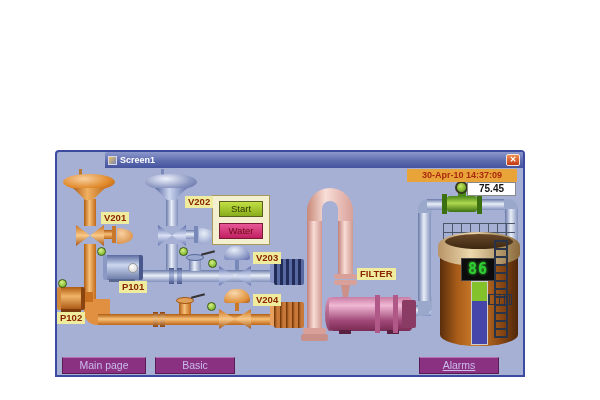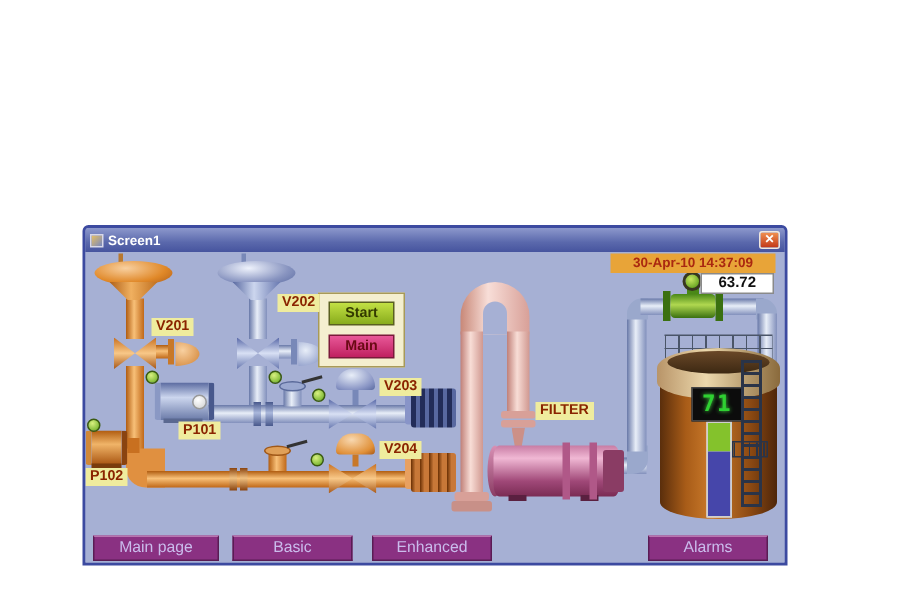--- a/index.html
+++ b/index.html
@@ -6,34 +6,34 @@
   html,body { width:600px; height:400px; background:#fff; font-family:"Liberation Sans", sans-serif; }
   .stage { position:relative; width:600px; height:400px; background:#fff; overflow:hidden; }
   .abs { position:absolute; }
 
   
   .h-title { position:absolute; left:62px; top:6px; font-size:38px; font-weight:bold; color:#16246e; letter-spacing:0.5px; }
   .h-desc  { position:absolute; left:62px; top:66px; width:300px; font-size:13.5px; line-height:1.5; color:#4d4d4d; text-align:justify; }
 
   
   .window { position:absolute; left:55px; top:150px; width:470px; height:227px; border:2px solid #3c4aa0; border-radius:4px 4px 0 0; background:#a6b0d4; }
-  .titlebar { height:16px; background:linear-gradient(to bottom,#8c98cc,#5a68ac 60%,#46549e); display:flex; align-items:center; padding:0 3px; gap:3px; border-radius:2px 2px 0 0; }
+  .titlebar { height:16px; background:linear-gradient(to bottom,#8c98cc,#5a68ac 60%,#46549e); display:flex; align-items:center; padding:0 3px; gap:3px; border-radius:2px 2px 0 0;margin-left:48px; }
   .appicon { width:9px; height:9px; background:linear-gradient(135deg,#e8c060,#7888c0); border:1px solid #d8d8e8; }
   .wtitle { color:#fff; font-size:9px; font-weight:bold; flex:1; }
   .closebtn { width:14px; height:12px; background:linear-gradient(#f09050,#c23818); border:1px solid #f0e8e0; border-radius:2px; color:#fff; font-size:8px; line-height:10px; text-align:center; font-weight:bold; }
   .client { position:relative; width:466px; height:207px; background:#a6b0d4; overflow:hidden; }
 
   
   .badge { background:#e8a438; color:#7a3404; font-weight:bold; text-align:center; }
   .lbl { background:#efec9e; color:#8a2400; font-size:9.5px; font-weight:bold; padding:0 3px; line-height:12px; z-index:8; }
   .valbox { background:#fff; border:1px solid #8a8a8a; color:#111; font-size:10px; font-weight:bold; text-align:center; line-height:12px; z-index:9; }
 
   
   .panel { background:#f4efcf; border:1px solid #a89a58; z-index:6; }
-  .hmibtn { position:absolute; width:44px; height:16px; font-size:9.5px; font-weight:bold; text-align:center; line-height:14px; border:1px solid #5a6020; }
+  .hmibtn { position:absolute; width:44px; height:16px; font-size:9.5px; font-weight:normal; text-align:center; line-height:14px; border:1px solid #5a6020; }
   .btn-start { background:linear-gradient(#c2e044,#88ac1c); color:#333a00; }
   .btn-stop  { background:linear-gradient(#e85898,#c02060); border-color:#7a1a3a; color:#6a0a14; }
 
   
   .pipe-b  { background:linear-gradient(to bottom,#6878a8,#e8eef8 45%,#8290bc); }
   .pipe-bv { background:linear-gradient(to right,#6878a8,#e8eef8 45%,#8290bc); }
   .pipe-o  { background:linear-gradient(to bottom,#b05c10,#f8c078 45%,#c06818); }
   .pipe-ov { background:linear-gradient(to right,#b05c10,#f8c078 45%,#c06818); }
   .pipe-pv { background:linear-gradient(to right,#c08078,#f8ddd6 45%,#d09890); }
   .elbow-o { background:#e09040; }
@@ -98,25 +98,25 @@
     <div class="titlebar">
       <span class="appicon"></span>
       <span class="wtitle">Screen1</span>
       <span class="closebtn"><span>✕</span></span>
     </div>
 
     <div class="client">
 
       <div class="abs badge" style="left:350px;top:1px;width:110px;height:13px;font-size:9px;line-height:13px;color:#aa2810;z-index:9;">30-Apr-10 14:37:09</div>
       <div class="abs knob" style="left:398px;top:13px;width:13px;height:13px;"></div>
-      <div class="abs valbox" style="left:410px;top:14px;width:49px;height:14px;">63.72</div>
+      <div class="abs valbox" style="left:410px;top:14px;width:49px;height:14px;">75.45</div>
 
       <div class="abs panel" style="left:155px;top:27px;width:58px;height:50px;">
         <div class="hmibtn btn-start" style="left:6px;top:5px;">Start</div>
-        <div class="hmibtn btn-stop" style="left:6px;top:27px;">Main</div>
+        <div class="hmibtn btn-stop" style="left:6px;top:27px;">Water</div>
       </div>
 
       <div class="abs" style="left:22px;top:1px;width:3px;height:6px;background:#b87830;z-index:3;"></div>
       <div class="abs bowl-o" style="left:6px;top:6px;width:52px;height:16px;z-index:3;"></div>
       <div class="abs cone-o" style="left:16px;top:20px;width:32px;height:12px;z-index:3;"></div>
       <div class="abs pipe-ov" style="left:27px;top:31px;width:12px;height:27px;z-index:2;"></div>
       <div class="abs valve-o bowtie" style="left:19px;top:57px;width:28px;height:21px;z-index:4;"></div>
       <div class="abs pipe-o" style="left:45px;top:62px;width:12px;height:9px;z-index:2;"></div>
       <div class="abs" style="left:55px;top:58px;width:4px;height:17px;background:#c87828;z-index:3;"></div>
       <div class="abs dome-or" style="left:60px;top:60px;width:16px;height:16px;z-index:3;"></div>
@@ -205,28 +205,27 @@
 
       <div class="abs gv-fl" style="left:385px;top:26px;width:5px;height:20px;"></div>
       <div class="abs gv-fl" style="left:420px;top:26px;width:5px;height:20px;"></div>
       <div class="abs" style="left:401px;top:22px;width:8px;height:8px;background:#4a8818;z-index:4;"></div>
       <div class="abs gv-body" style="left:390px;top:28px;width:30px;height:16px;"></div>
 
       <div class="abs railing" style="left:386px;top:55px;width:72px;height:17px;"></div>
       <div class="abs tankbody" style="left:383px;top:84px;width:78px;height:94px;"></div>
       <div class="abs tankrim" style="left:381px;top:64px;width:82px;height:34px;"></div>
       <div class="abs tankrim-in" style="left:388px;top:66px;width:68px;height:15px;"></div>
-      <div class="abs ddisplay" style="left:404px;top:90px;width:34px;height:23px;">71</div>
+      <div class="abs ddisplay" style="left:404px;top:90px;width:34px;height:23px;">86</div>
       <div class="abs level" style="left:414px;top:113px;width:17px;height:64px;">
         <div class="level-g"></div>
         <div class="level-b"></div>
       </div>
       <div class="abs ladder" style="left:437px;top:72px;width:14px;height:98px;"></div>
       <div class="abs platform" style="left:431px;top:126px;width:24px;height:11px;"></div>
 
       <div class="navbtn" style="left:98px;width:80px;">Basic</div>
       <div class="navbtn" style="left:5px;width:84px;">Main page</div>
-      <div class="navbtn" style="left:191px;width:80px;">Enhanced</div>
-      <div class="navbtn" style="left:375px;width:80px;">Alarms</div>
+      <div class="navbtn" style="left:362px;width:80px;text-decoration:underline;">Alarms</div>
 
     </div>
   </div>
 </div>
 
 </body></html>

